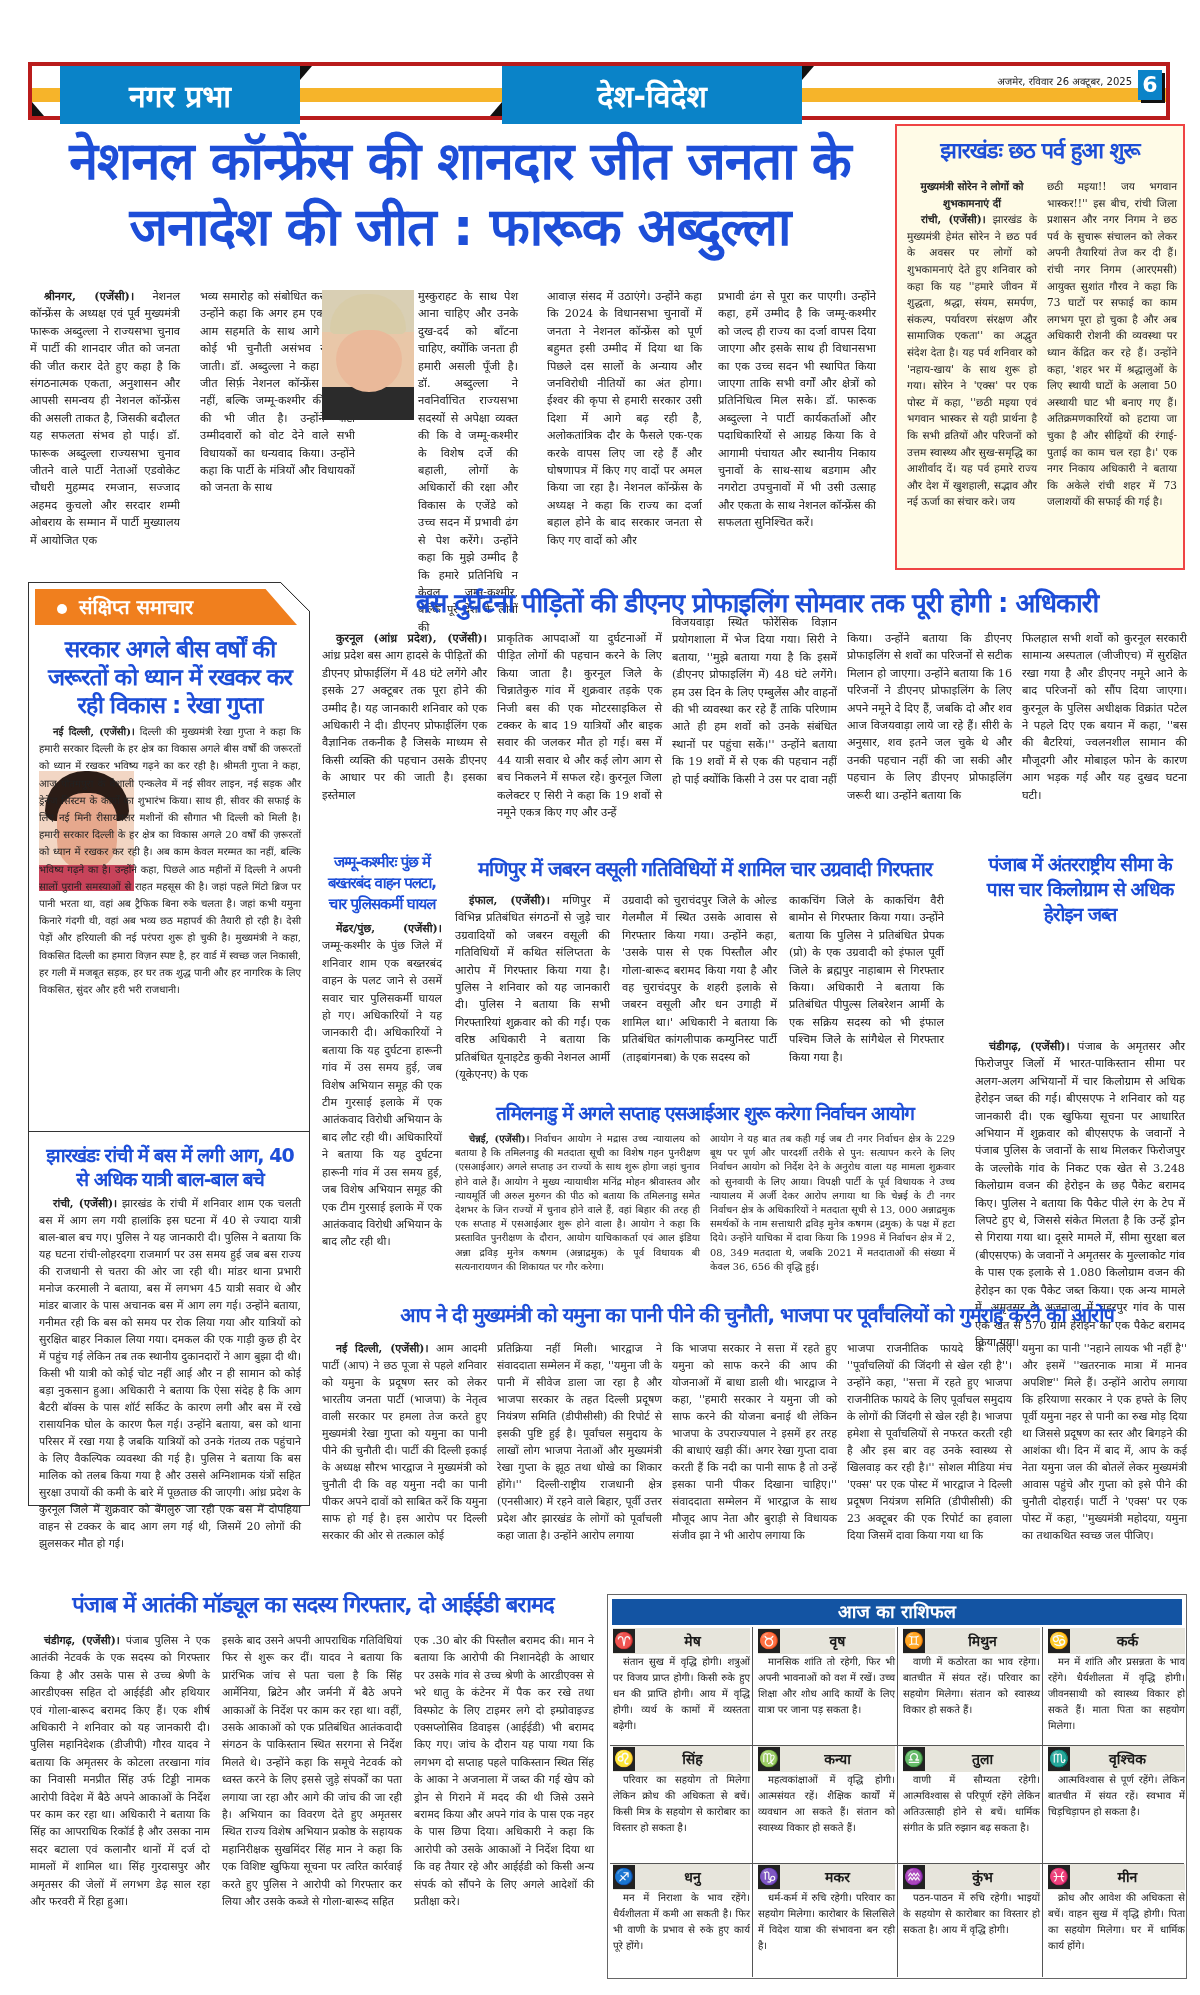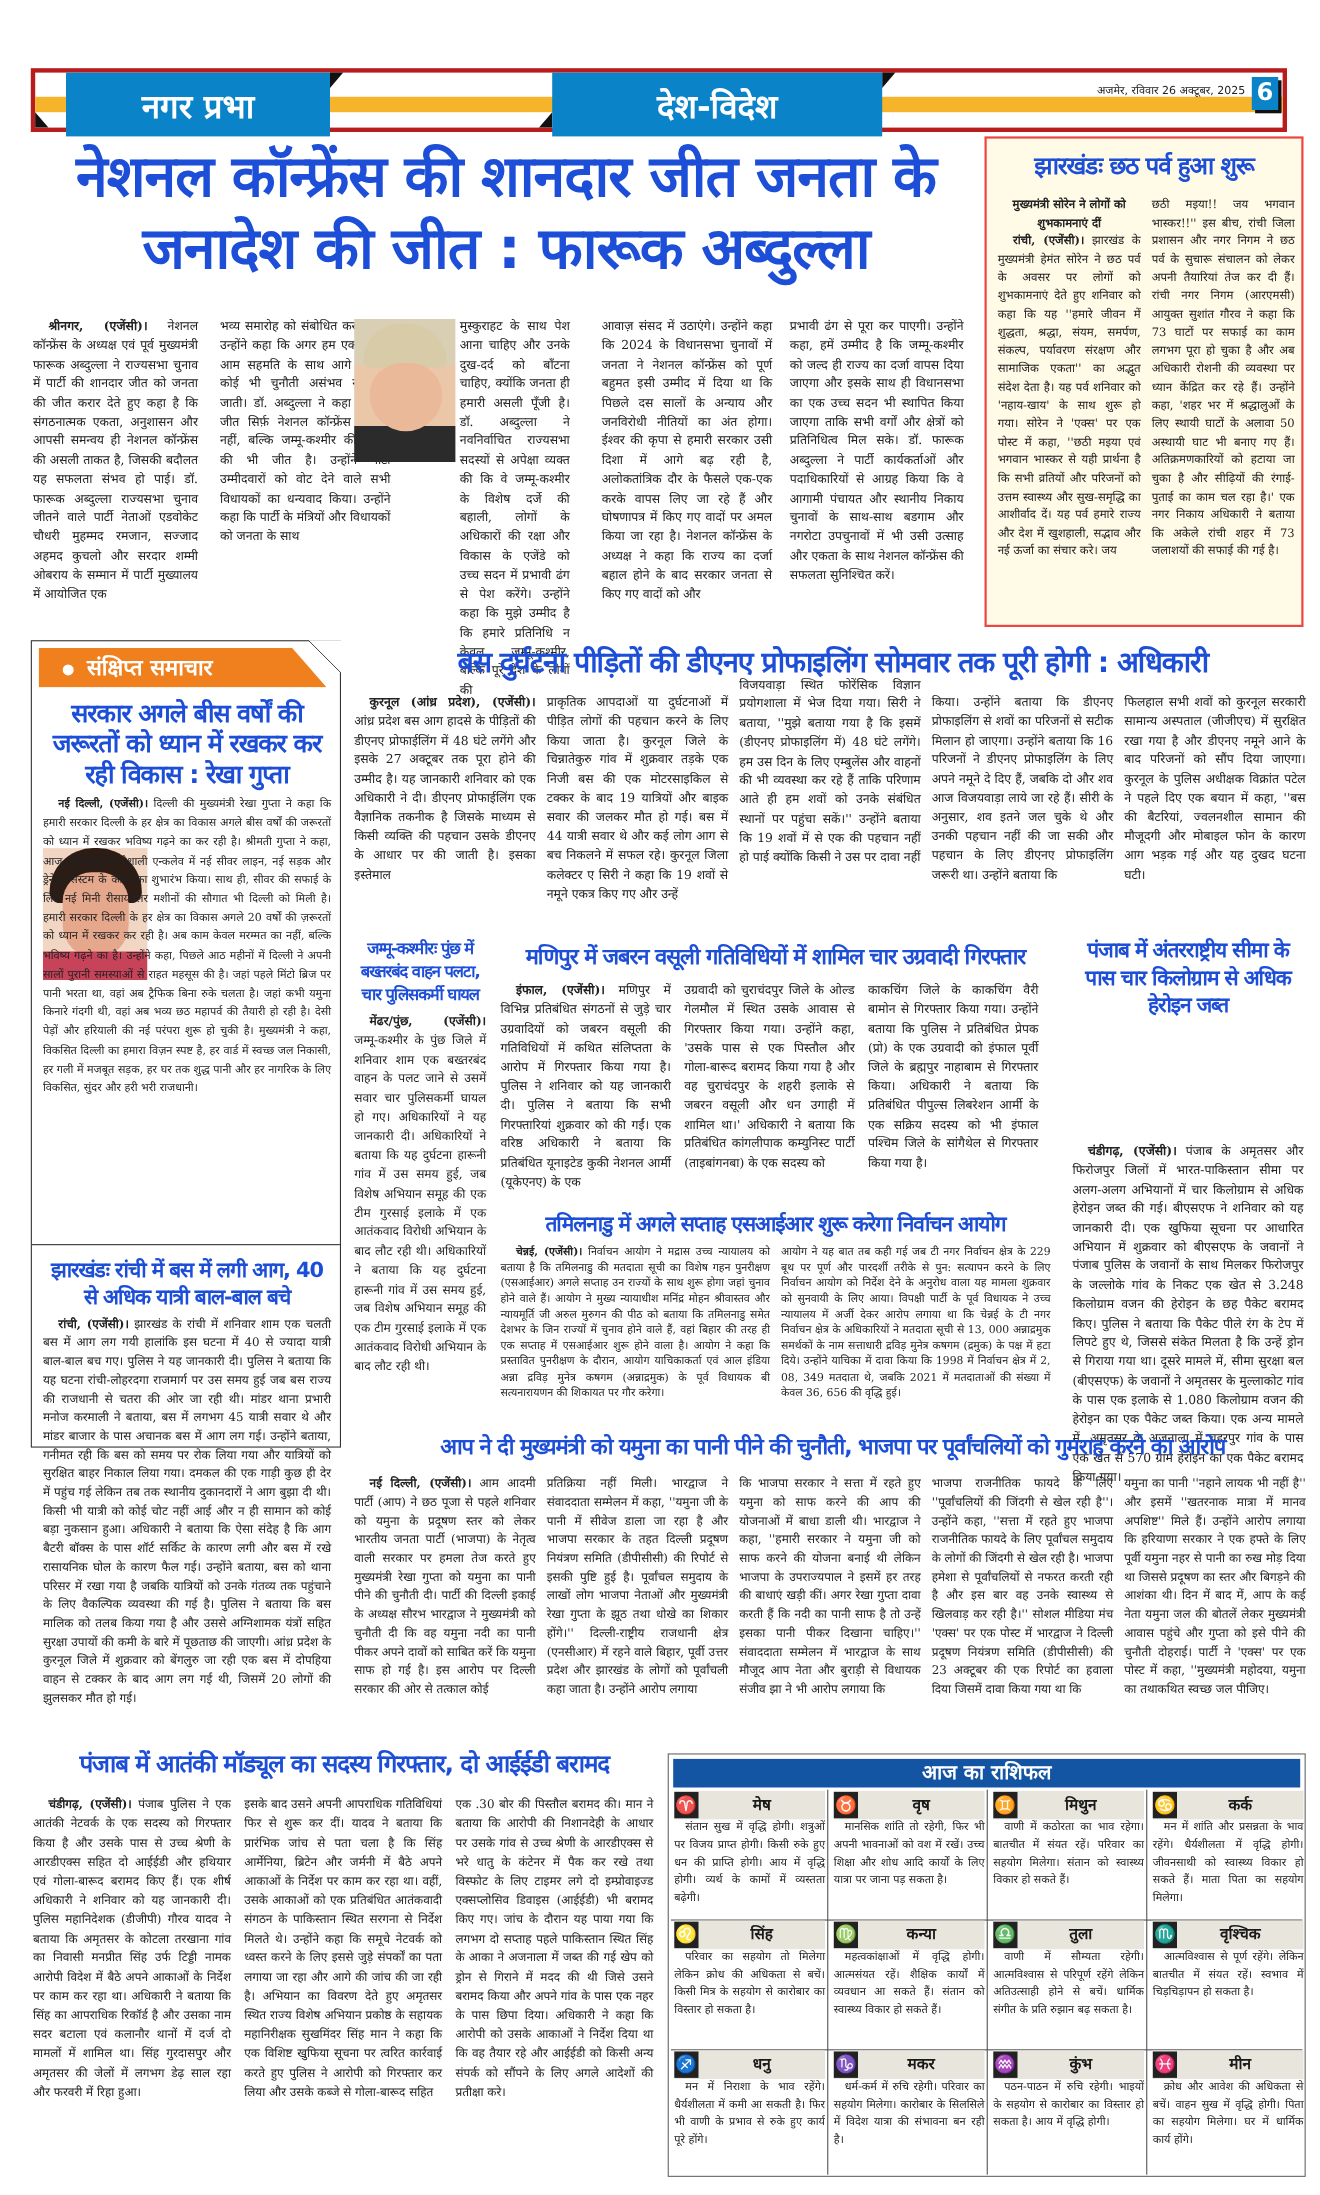--- a/index.html
+++ b/index.html
@@ -37,21 +37,21 @@
   .photo-rekha .hair { position: absolute; left: 6px; top: 0; width: 84px; height: 50px; background: #2b1c16; border-radius: 40px 40px 10px 10px; }
   .photo-rekha .face { position: absolute; left: 18px; top: 22px; width: 60px; height: 78px; background: #e6a88d; border-radius: 30px 30px 34px 34px; }
   .photo-rekha .dress { position: absolute; left: 0; bottom: 0; width: 95px; height: 26px; background: #c7435a; }
 
   
   .box-jh { position: absolute; left: 895px; top: 124px; width: 290px; height: 446px; border: 2px solid #ef4444; background: #fffbe7; }
   .box-jh .hl { position: absolute; left: 0; top: 8px; width: 100%; text-align: center; font-size: 22px; }
   .box-jh .sub { font-weight: bold; text-align: center; text-indent: 0; }
 
   
-  .box-brief { position: absolute; left: 28px; top: 582px; width: 282px; height: 734px; border: 1px solid #333; }
+  .box-brief { position: absolute; left: 28px; top: 582px; width: 282px; height: 924px; border: 1px solid #333; }
   .brief-tag { position: absolute; left: 6px; top: 6px; width: 262px; height: 36px; background: #f07f1e; color: #fff; font-family: "DejaVu Sans", sans-serif; font-weight: bold; font-size: 20px; line-height: 36px; padding-left: 22px; clip-path: polygon(0 0, 88% 0, 100% 100%, 0 100%); }
   .brief-tag .dot { display: inline-block; width: 10px; height: 10px; border-radius: 50%; background: #fff; margin-right: 12px; vertical-align: middle; }
   .box-brief .corner { position: absolute; right: -1px; top: -1px; width: 30px; height: 30px; background: linear-gradient(45deg, transparent 49%, #333 50%, #fff 52%); }
 
   .rule { position: absolute; background: #999; }
 
   
   .rashi { position: absolute; left: 607px; top: 1594px; width: 580px; height: 385px; border: 1px solid #666; }
   .rashi .title { position: absolute; left: 4px; top: 4px; width: 570px; height: 26px; background: #1354a3; color: #fff; font-family: "DejaVu Sans", sans-serif; font-weight: bold; font-size: 18px; text-align: center; line-height: 26px; }
   .rcell { position: absolute; width: 143px; height: 118px; font-size: 10px; line-height: 16px; text-align: justify; padding: 0 3px; }

